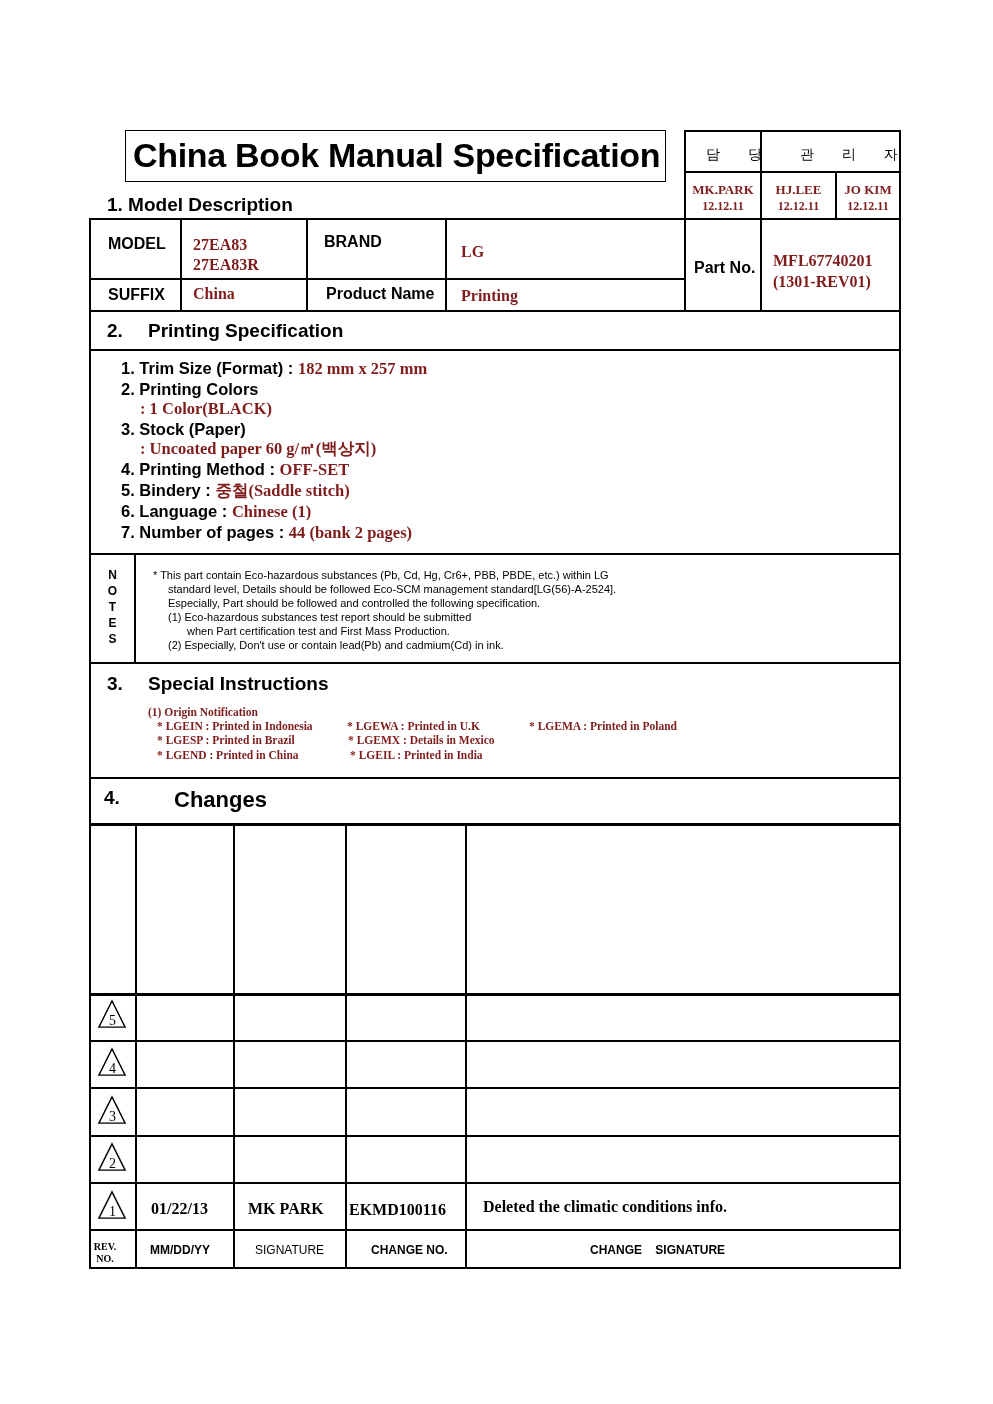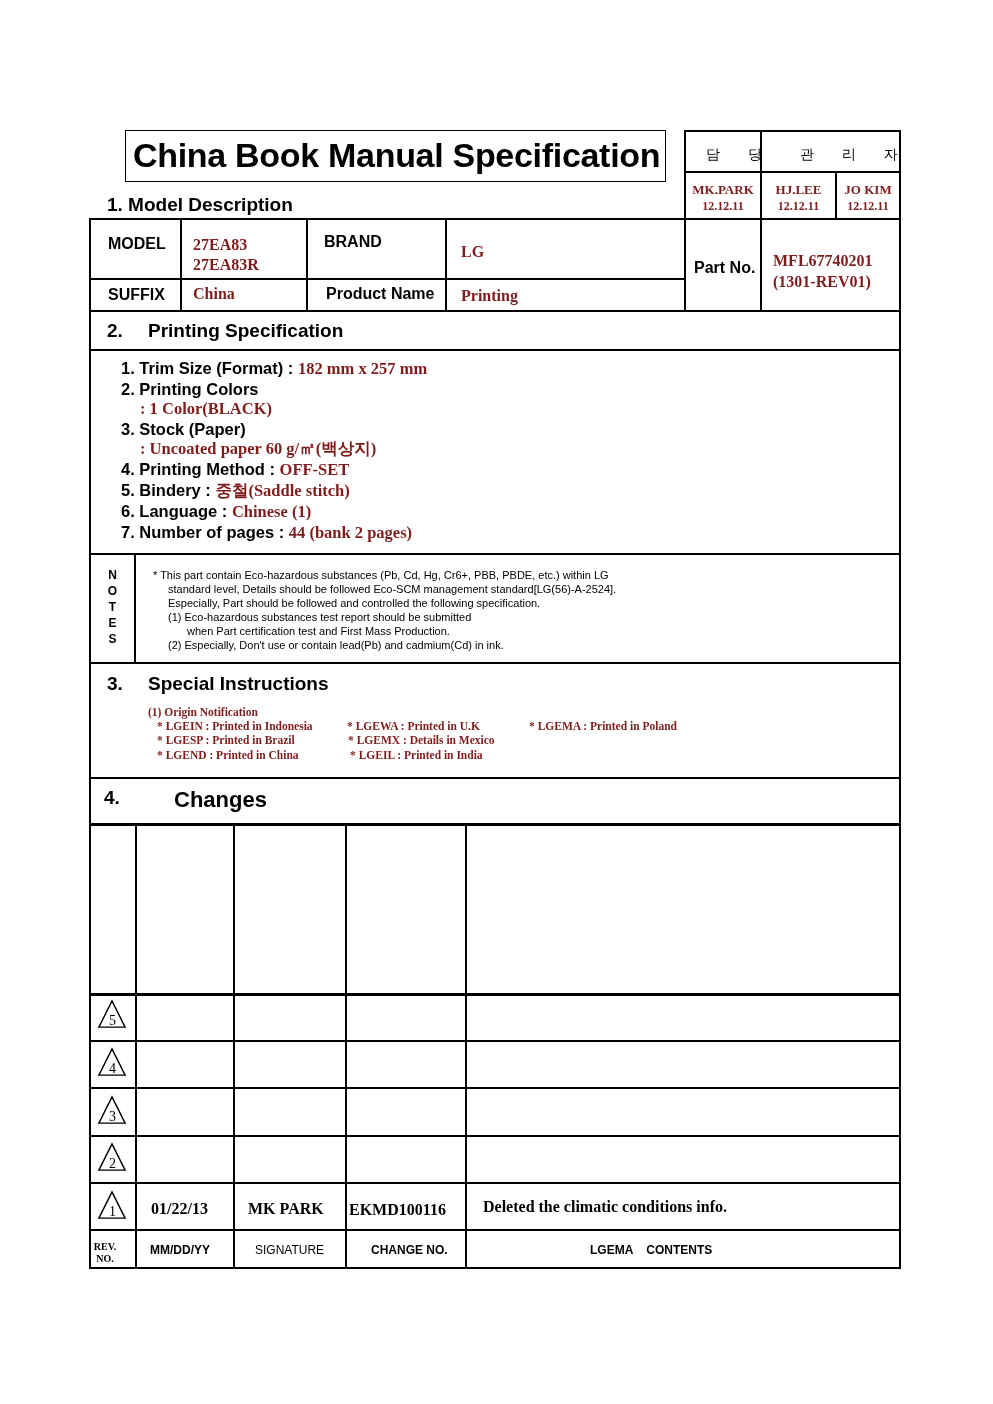--- a/index.html
+++ b/index.html
@@ -174,13 +174,13 @@
 <div class="abs serif b" style="left:349px;top:1201px;font-size:16px;">EKMD100116</div>
 <div class="abs serif b" style="left:483px;top:1198px;font-size:16px;">Deleted the climatic conditions info.</div>
 
 <div class="abs serif b" style="left:91px;top:1241px;width:28px;text-align:center;font-size:10px;line-height:12px;">
   <div>REV.</div>
   <div>NO.</div>
 </div>
 <div class="abs b" style="left:150px;top:1243px;font-size:12px;">MM/DD/YY</div>
 <div class="abs" style="left:255px;top:1243px;font-size:12px;">SIGNATURE</div>
 <div class="abs b" style="left:371px;top:1243px;font-size:12px;">CHANGE NO.</div>
-<div class="abs b" style="left:590px;top:1243px;font-size:12px;white-space:pre;">LGEMA    CONTENTS</div>
+<div class="abs b" style="left:590px;top:1243px;font-size:12px;white-space:pre;">CHANGE    SIGNATURE</div>
 
 </body></html>

